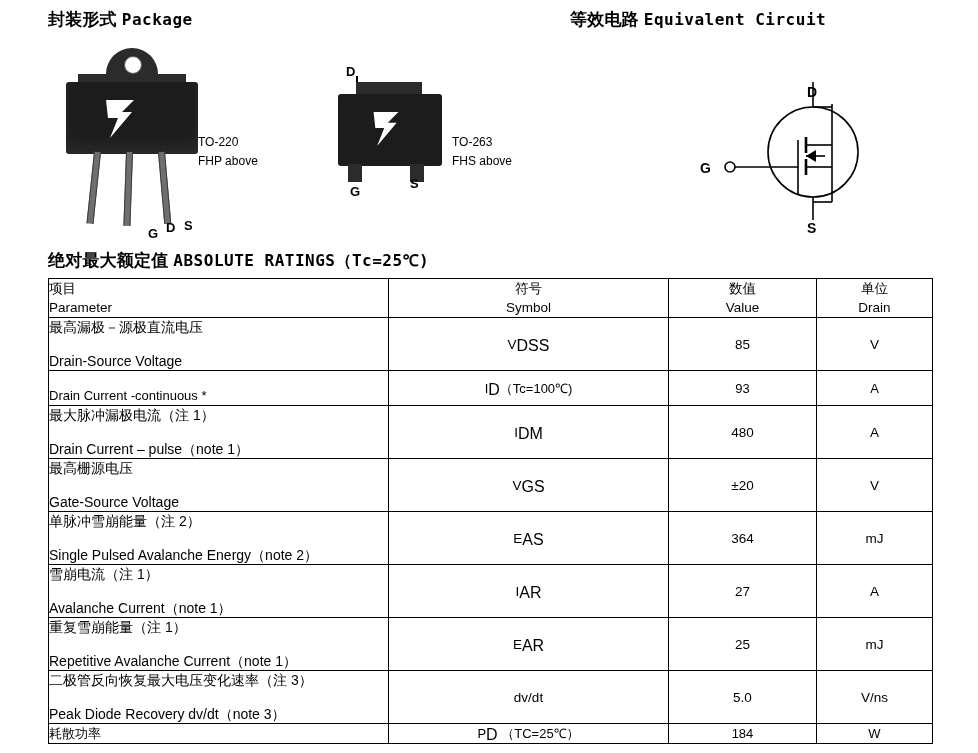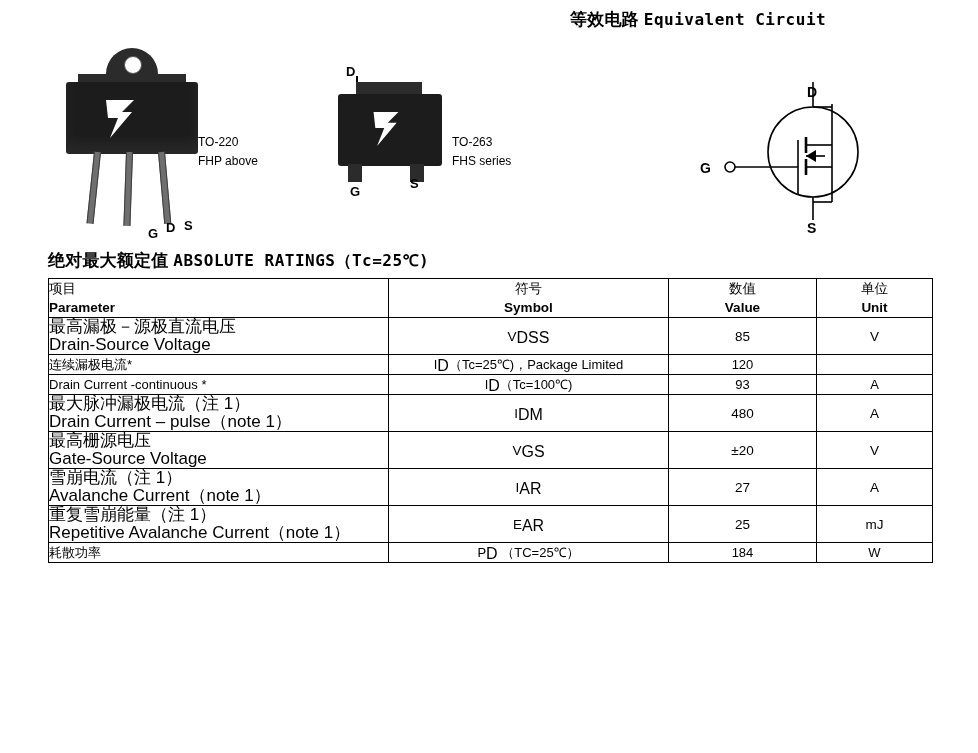--- a/index.html
+++ b/index.html
@@ -192,30 +192,30 @@
   .c-val   { width: 148px; }
   .c-unit  { width: 116px; }
 
   .hdr-cell {
     text-align: center;
     padding: 8px 4px 9px 4px;
     font-size: 13.5px;
     line-height: 19px;
   }
   .hdr-cell .cn { display: block; font-weight: normal; }
-  .hdr-cell .en { display: block; font-weight: bold; }
+  .hdr-cell .en { display: block; font-weight: normal; }
   .hdr-param { text-align: left; padding-left: 12px; }
 
   .param-cell {
     padding: 6px 4px 6px 12px;
-    font-size: 17px;
+    font-size: 14px;
     line-height: 18px;
   }
   .param-cell .cn { display: block; }
-  .param-cell .en { display: block; }
+  .param-cell .en { display: block; margin-top: 16px; }
 
   .ctr {
     text-align: center;
     font-size: 13.5px;
     padding: 6px 4px;
   }
   .sym {
     text-align: center;
     font-size: 13.5px;
     padding: 6px 4px;
@@ -233,20 +233,24 @@
     font-size: 13px;
   }
   .nb-top { border-top: none; }
   .nb-bot { border-bottom: none; }
 </style>
 </head>
 <body>
 
 <div class="page">
 
+  <div class="sec-head" id="head-package">
+    <span>封装形式</span>
+    <span class="mono">Package</span>
+  </div>
 
   <div class="sec-head" id="head-circuit">
     <span>等效电路</span>
     <span class="mono">Equivalent Circuit</span>
   </div>
 
   <div class="sec-head" id="head-ratings">
     <span>绝对最大额定值</span>
     <span class="mono">ABSOLUTE RATINGS（Tc=25℃)</span>
   </div>
@@ -283,21 +287,21 @@
         <path d="M4 2 L32 2 L20 14 L30 14 L8 40 L16 20 L6 20 Z" fill="#ffffff"></path>
       </svg>
       <div class="foot f1"></div>
       <div class="foot f2"></div>
       <div class="pin-lbl pin-g">G</div>
       <div class="pin-lbl pin-s">S</div>
     </div>
 
     <div class="pkg-caption" id="cap-to263">
       <div>TO-263</div>
-      <div>FHS series</div>
+      <div>FHS above</div>
     </div>
 
     <div class="circuit">
       <svg width="220" height="200" viewBox="0 0 220 200">
 
         <circle cx="133" cy="110" r="45" fill="none" stroke="#000" stroke-width="1.6"></circle>
 
         <line x1="55" y1="125" x2="118" y2="125" stroke="#000" stroke-width="1.6"></line>
         <circle cx="50" cy="125" r="5" fill="none" stroke="#000" stroke-width="1.6"></circle>
 
@@ -345,45 +349,37 @@
         <th class="hdr-cell">
           <span class="cn">符号</span>
           <span class="en">Symbol</span>
         </th>
         <th class="hdr-cell">
           <span class="cn">数值</span>
           <span class="en">Value</span>
         </th>
         <th class="hdr-cell">
           <span class="cn">单位</span>
-          <span class="en">Unit</span>
+          <span class="en">Drain</span>
         </th>
       </tr>
     </thead>
     <tbody>
 
       <tr>
         <td class="param-cell">
           <span class="cn">最高漏极－源极直流电压</span>
           <span class="en">Drain-Source Voltage</span>
         </td>
         <td class="sym"><span>V</span><sub>DSS</sub></td>
         <td class="ctr">85</td>
         <td class="ctr">V</td>
       </tr>
 
       <tr class="subrow">
-        <td class="param-cell nb-top nb-bot">
-          <span class="cn">连续漏极电流*</span>
-        </td>
-        <td class="sym"><span>I</span><sub>D</sub><span>（Tc=25℃)，Package Limited</span></td>
-        <td class="ctr">120</td>
-        <td class="ctr"></td>
-      </tr>
-      <tr class="subrow">
         <td class="param-cell nb-top">
           <span class="en">Drain Current -continuous *</span>
         </td>
         <td class="sym"><span>I</span><sub>D</sub><span>（Tc=100℃)</span></td>
         <td class="ctr">93</td>
         <td class="ctr">A</td>
       </tr>
 
       <tr>
         <td class="param-cell">
@@ -398,20 +394,29 @@
       <tr>
         <td class="param-cell">
           <span class="cn">最高栅源电压</span>
           <span class="en">Gate-Source Voltage</span>
         </td>
         <td class="sym"><span>V</span><sub>GS</sub></td>
         <td class="ctr">±20</td>
         <td class="ctr">V</td>
       </tr>
 
+      <tr>
+        <td class="param-cell">
+          <span class="cn">单脉冲雪崩能量（注 2）</span>
+          <span class="en">Single Pulsed Avalanche Energy（note 2）</span>
+        </td>
+        <td class="sym"><span>E</span><sub>AS</sub></td>
+        <td class="ctr">364</td>
+        <td class="ctr">mJ</td>
+      </tr>
 
       <tr>
         <td class="param-cell">
           <span class="cn">雪崩电流（注 1）</span>
           <span class="en">Avalanche Current（note 1）</span>
         </td>
         <td class="sym"><span>I</span><sub>AR</sub></td>
         <td class="ctr">27</td>
         <td class="ctr">A</td>
       </tr>
@@ -419,20 +424,29 @@
       <tr>
         <td class="param-cell">
           <span class="cn">重复雪崩能量（注 1）</span>
           <span class="en">Repetitive Avalanche Current（note 1）</span>
         </td>
         <td class="sym"><span>E</span><sub>AR</sub></td>
         <td class="ctr">25</td>
         <td class="ctr">mJ</td>
       </tr>
 
+      <tr>
+        <td class="param-cell">
+          <span class="cn">二极管反向恢复最大电压变化速率（注 3）</span>
+          <span class="en"> Peak Diode Recovery dv/dt（note 3）</span>
+        </td>
+        <td class="sym"><span>dv/dt</span></td>
+        <td class="ctr">5.0</td>
+        <td class="ctr">V/ns</td>
+      </tr>
 
       <tr class="subrow">
         <td class="param-cell nb-bot">
           <span class="cn">耗散功率</span>
         </td>
         <td class="sym"><span>P</span><sub>D</sub><span>  （TC=25℃）</span></td>
         <td class="ctr">184</td>
         <td class="ctr">W</td>
       </tr>
 

